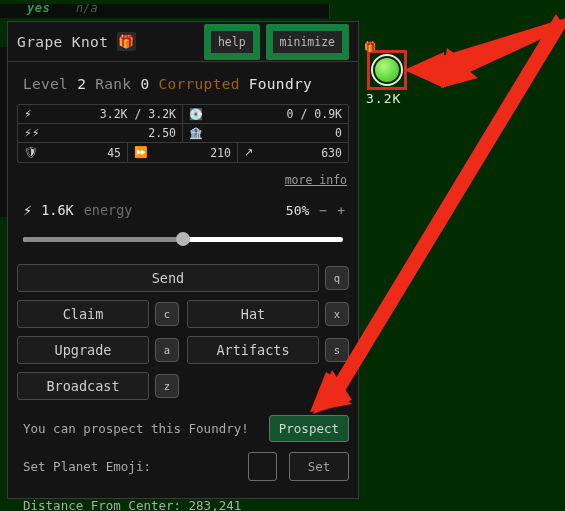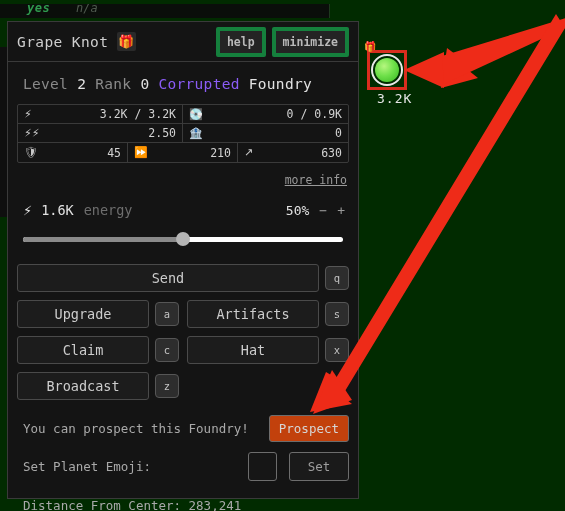--- a/index.html
+++ b/index.html
@@ -64,41 +64,40 @@
     width: 19px; height: 19px;
     margin-left: 9px;
     background: #2a2a2a;
     border-radius: 2px;
     font-size: 13px; line-height: 1;
     font-family: "DejaVu Sans", sans-serif;
   }
   .header-spacer { flex: 1; }
   .hdr-btn {
     background: #242424;
-    border: 4px solid #15803d;
+    border: 7px solid #15803d;
     color: #b9b9b9;
     font-size: 11.5px;
     font-family: "DejaVu Sans Mono", monospace;
     padding: 4px 7px;
     margin-left: 6px;
     border-radius: 2px;
     cursor: pointer;
-    font-weight: bold;
   }
 
   .panel-body { padding: 0 9px; }
 
   .subtitle {
     padding: 14px 0 12px 6px;
     font-size: 14.5px; letter-spacing: .3px;
     white-space: nowrap;
   }
   .sub-dim   { color: #8a8a8a; }
   .sub-val   { color: #e2e2e2; }
-  .sub-green { color: #8b5cf6; }
+  .sub-green { color: #a16207; }
 
   
   .stats {
     border: 1px solid #3a3a3a;
     border-radius: 2px;
     margin-bottom: 4px;
   }
   .stat-row {
     display: flex;
     height: 19px;
@@ -210,21 +209,21 @@
   .foot { margin-top: 14px; }
   .foot-row {
     display: flex; align-items: center;
     min-height: 28px;
     margin-bottom: 10px;
     padding-left: 6px;
   }
   .foot-text { color: #a9a9a9; font-size: 12.5px; }
   .foot-right { margin-left: auto; display: flex; align-items: center; }
   .prospect-btn {
-    background: #c2410c;
+    background: #14532d;
     border: 1px solid #6d6d6d;
     color: #d6d6d6;
     font-family: "DejaVu Sans Mono", monospace;
     font-size: 12.5px;
     padding: 5px 9px;
     border-radius: 3px;
     cursor: pointer;
   }
   .emoji-input {
     width: 29px; height: 29px;
@@ -271,21 +270,21 @@
     background: radial-gradient(circle at 38% 34%, #b6f77f 0%, #6fe04a 45%, #34b420 100%);
   }
   .planet-gift {
     position: absolute; left: -3px; top: -8px;
     font-size: 10px; line-height: 1;
     font-family: "DejaVu Sans", sans-serif;
     z-index: 4;
   }
   .planet-label {
     position: absolute;
-    left: 377px; top: 91px;
+    left: 366px; top: 91px;
     color: #e6e6e6;
     font-size: 13px;
     letter-spacing: 1px;
     font-family: "DejaVu Sans Mono", monospace;
   }
 
   
   .arrow-svg {
     position: absolute; left: 0; top: 0;
     width: 565px; height: 511px;
@@ -383,33 +382,33 @@
       </div>
 
       <div class="btn-grid">
 
         <div class="btn-line">
           <button class="btn wide">Send</button>
           <span class="key">q</span>
         </div>
 
         <div class="btn-line">
+          <button class="btn half2">Claim</button>
+          <span class="key">c</span>
+          <span class="gap"></span>
+          <button class="btn half2">Hat</button>
+          <span class="key">x</span>
+        </div>
+
+        <div class="btn-line">
           <button class="btn half2">Upgrade</button>
           <span class="key">a</span>
           <span class="gap"></span>
           <button class="btn half2">Artifacts</button>
           <span class="key">s</span>
-        </div>
-
-        <div class="btn-line">
-          <button class="btn half2">Claim</button>
-          <span class="key">c</span>
-          <span class="gap"></span>
-          <button class="btn half2">Hat</button>
-          <span class="key">x</span>
         </div>
 
         <div class="btn-line">
           <button class="btn half2">Broadcast</button>
           <span class="key">z</span>
         </div>
 
       </div>
 
       <div class="foot">

